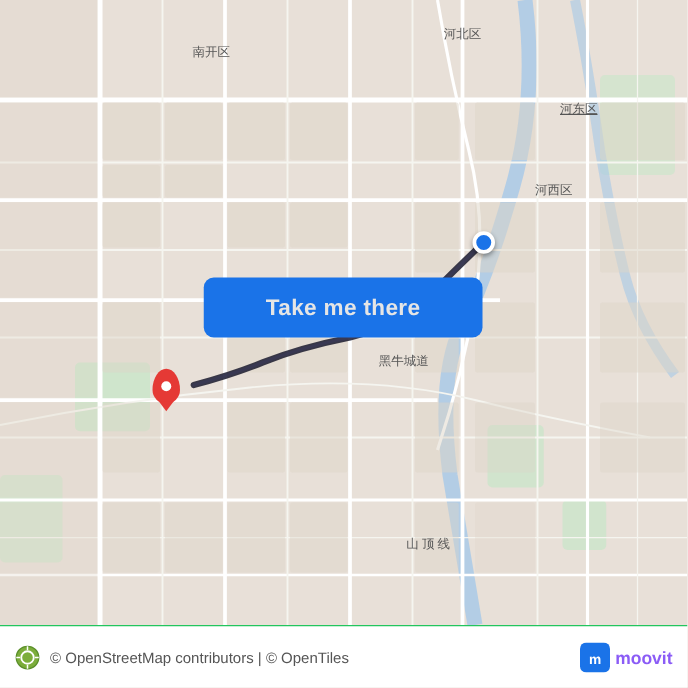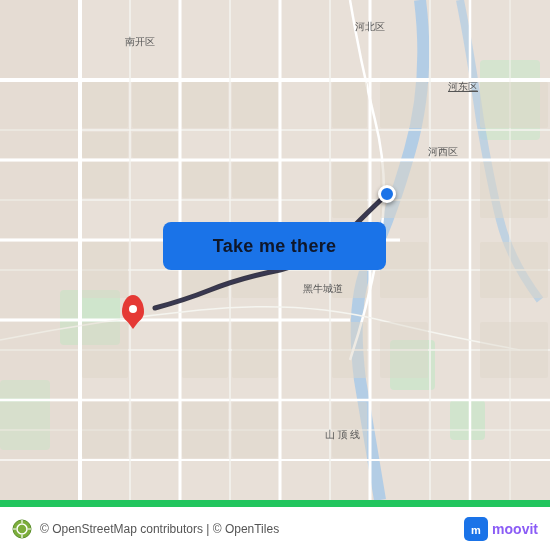--- a/index.html
+++ b/index.html
@@ -101,21 +101,21 @@
     }
 
     
     #footer-bar {
       width: 550px;
       height: 50px;
       background: white;
       display: flex;
       align-items: center;
       padding: 0 12px;
-      border-top: 7px solid #22c55e;
+      border-top: 1px solid #22c55e;
       gap: 8px;
     }
 
     .footer-logo {
       width: 20px;
       height: 20px;
       flex-shrink: 0;
     }
 
     .footer-text {
@@ -238,21 +238,21 @@
     <rect x="0" y="0" width="78" height="78" rx="0" fill="#ddd5c8" opacity="0.3"></rect>
     <rect x="0" y="82" width="78" height="76" rx="0" fill="#ddd5c8" opacity="0.3"></rect>
     <rect x="0" y="162" width="78" height="76" rx="0" fill="#ddd5c8" opacity="0.3"></rect>
     <rect x="0" y="242" width="78" height="76" rx="0" fill="#ddd5c8" opacity="0.3"></rect>
     <rect x="0" y="322" width="78" height="76" rx="0" fill="#ddd5c8" opacity="0.3"></rect>
     <rect x="0" y="402" width="78" height="98" rx="0" fill="#ddd5c8" opacity="0.3"></rect>
 
     <rect x="172" y="238" width="6" height="6" rx="1" fill="#aaa"></rect>
   </svg>
 
-  <span class="map-label" style="top:35px;left:125px;">南开区</span>
+  <span class="map-label" style="top:35px;left:154px;">南开区</span>
   <span class="map-label" style="top:20px;left:355px;">河北区</span>
   <span class="map-label" style="top:80px;left:448px;text-decoration:underline;">河东区</span>
   <span class="map-label" style="top:145px;left:398px;margin-left:30px;">河西区</span>
   <span class="map-label" style="top:282px;left:303px;">黑牛城道</span>
   <span class="map-label" style="top:428px;left:325px;font-family:Liberation Serif, serif;">山 顶 线</span>
 
   <svg class="route-path" viewBox="0 0 550 500" xmlns="http://www.w3.org/2000/svg">
 
     <path d="M 389 192 Q 370 210 350 230 Q 320 260 280 270 Q 240 278 210 290 Q 185 300 155 308" stroke="#1a1a2e" stroke-width="5" fill="none" stroke-linecap="round" opacity="0.85"></path>
 
@@ -260,21 +260,21 @@
   </svg>
 
   <div class="destination-marker"></div>
 
   <div class="origin-marker">
     <div class="origin-pin-body">
       <div class="origin-pin-dot"></div>
     </div>
   </div>
 
-  <button id="take-me-there-btn" style="background-color: rgb(26, 115, 232); color: #0f172a;">Take me there</button>
+  <button id="take-me-there-btn" style="background-color: rgb(26, 115, 232); color: #e5e5e5;">Take me there</button>
 </div>
 
 <div id="footer-bar">
 
   <svg class="footer-logo" viewBox="0 0 20 20" xmlns="http://www.w3.org/2000/svg">
     <circle cx="10" cy="10" r="9" fill="#7cad3b" stroke="#5a8f2a" stroke-width="1"></circle>
     <circle cx="10" cy="10" r="5" fill="none" stroke="white" stroke-width="1.5"></circle>
     <path d="M10 1 L10 4 M10 16 L10 19 M1 10 L4 10 M16 10 L19 10" stroke="white" stroke-width="1.2"></path>
   </svg>
 

